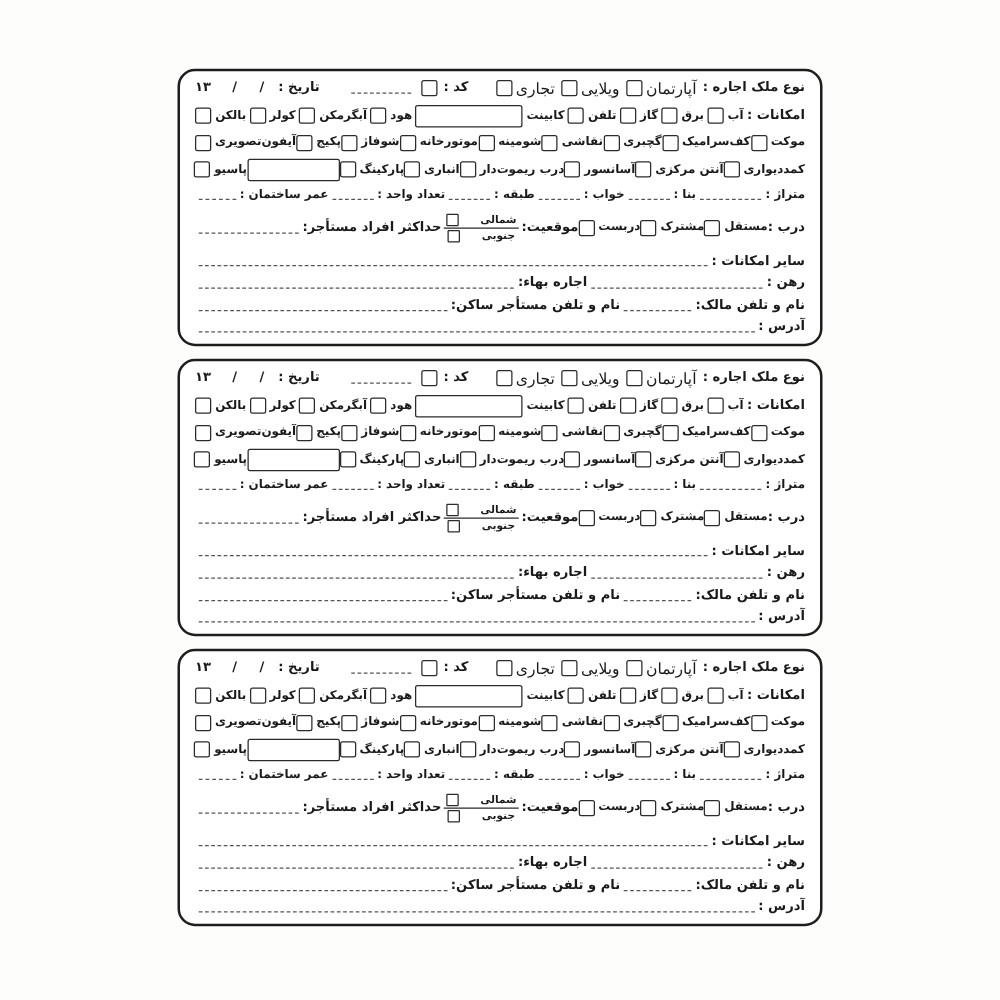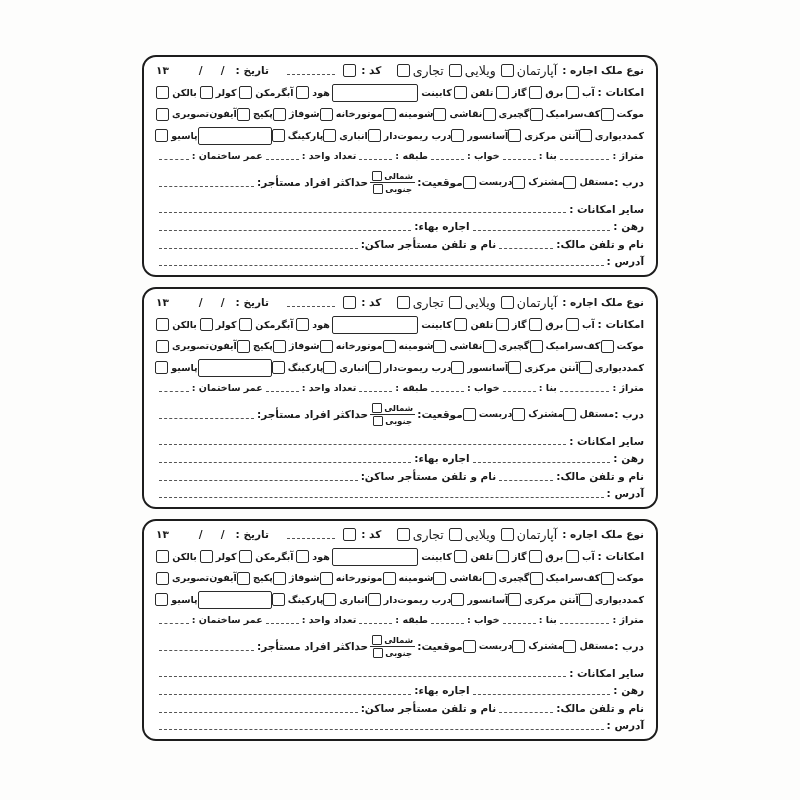--- a/index.html
+++ b/index.html
@@ -31,24 +31,24 @@
   .type-opt{font-size:12.5px;font-weight:400;}
   .cb{width:11px;height:11px;border:1.4px solid #2b2b2b;border-radius:2px;background:#fff;flex:none;display:inline-block;}
   .cb-s{width:8px;height:8px;border-width:1.2px;border-radius:1px;}
   .wbox{height:16px;border:1.4px solid #2b2b2b;border-radius:2px;background:#fff;flex:none;display:inline-block;}
   .wbox-cabinet{width:84px;}
   .wbox-parking{width:72px;}
   .dash{flex:1;height:1px;border-bottom:1.6px dashed #555;margin:0 3px;transform:translateY(3px);}
   .dash-code{flex:none;width:48px;}
   .slash{margin:0 7px;}
   .date-g{gap:4px;font-size:10.5px;}
-  .date-g .yr{margin-right:19px;letter-spacing:1px;}
+  .date-g .yr{margin-right:6px;letter-spacing:1px;}
   .r-door{height:30px;}
   .pos-stack{display:inline-flex;flex-direction:column;align-items:stretch;font-size:8.5px;line-height:1.05;margin:0 2px;}
-  .pos-row{display:inline-flex;align-items:center;gap:2px;justify-content:center;padding:0 2px;}
+  .pos-row{display:inline-flex;align-items:center;gap:17px;justify-content:center;padding:0 2px;}
   .pos-top{border-bottom:1.3px solid #2b2b2b;padding-bottom:1px;margin-bottom:1px;}
   .f12{flex:1.2;} .f22{flex:2.2;} .f06{flex:0.6;} .f15{flex:1.5;} .f09{flex:0.9;}
 </style>
 </head>
 <body>
 
 <div class="sheet" id="sheet">
   <div class="form-card">
 
     <div class="row">

